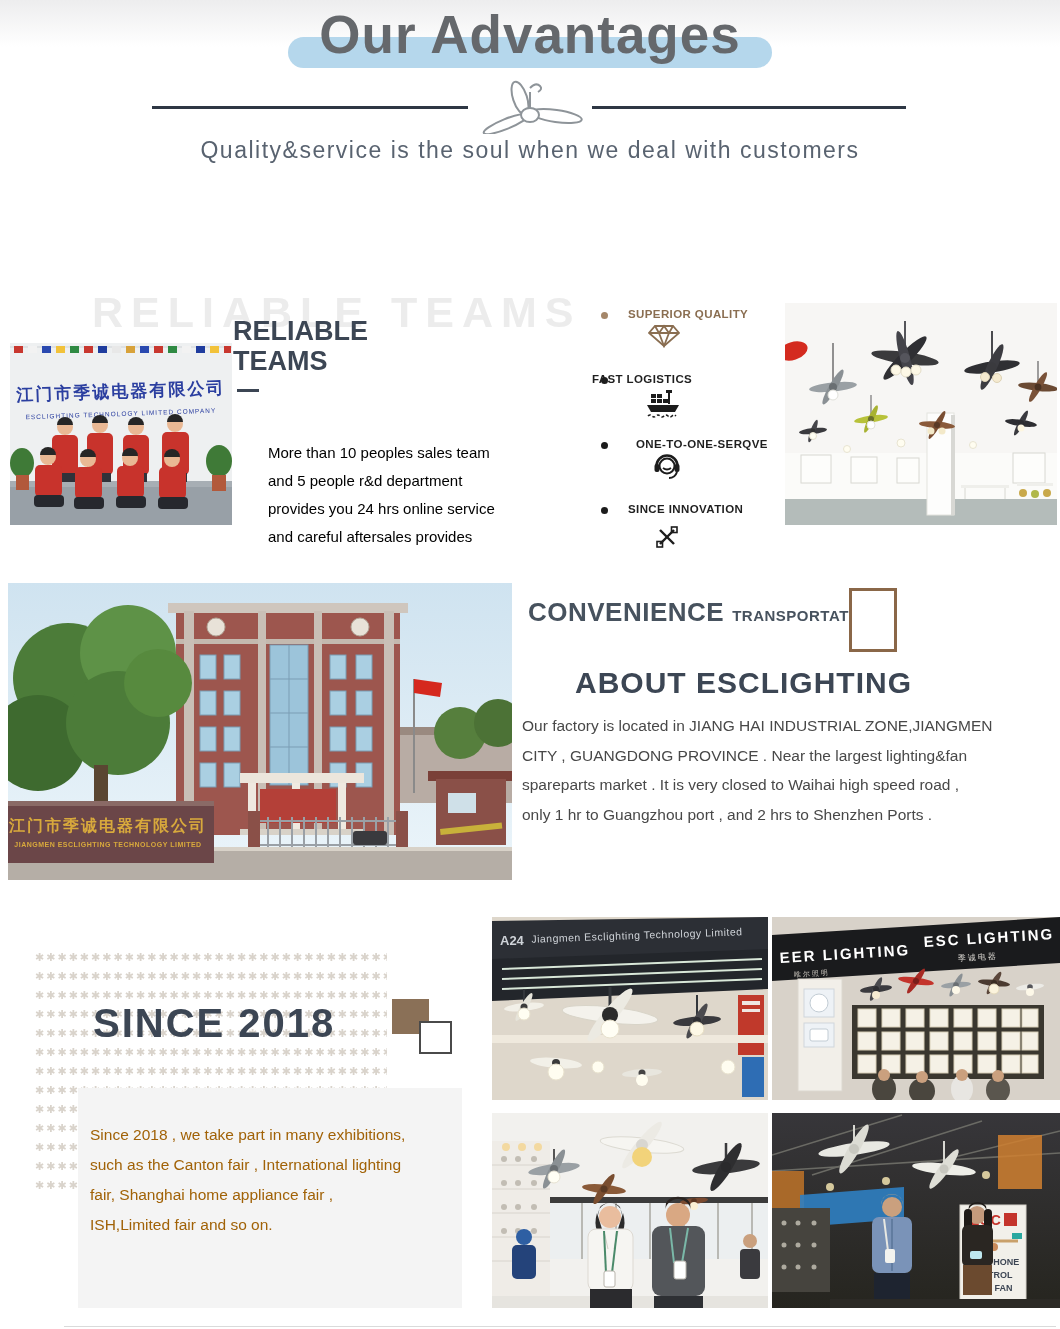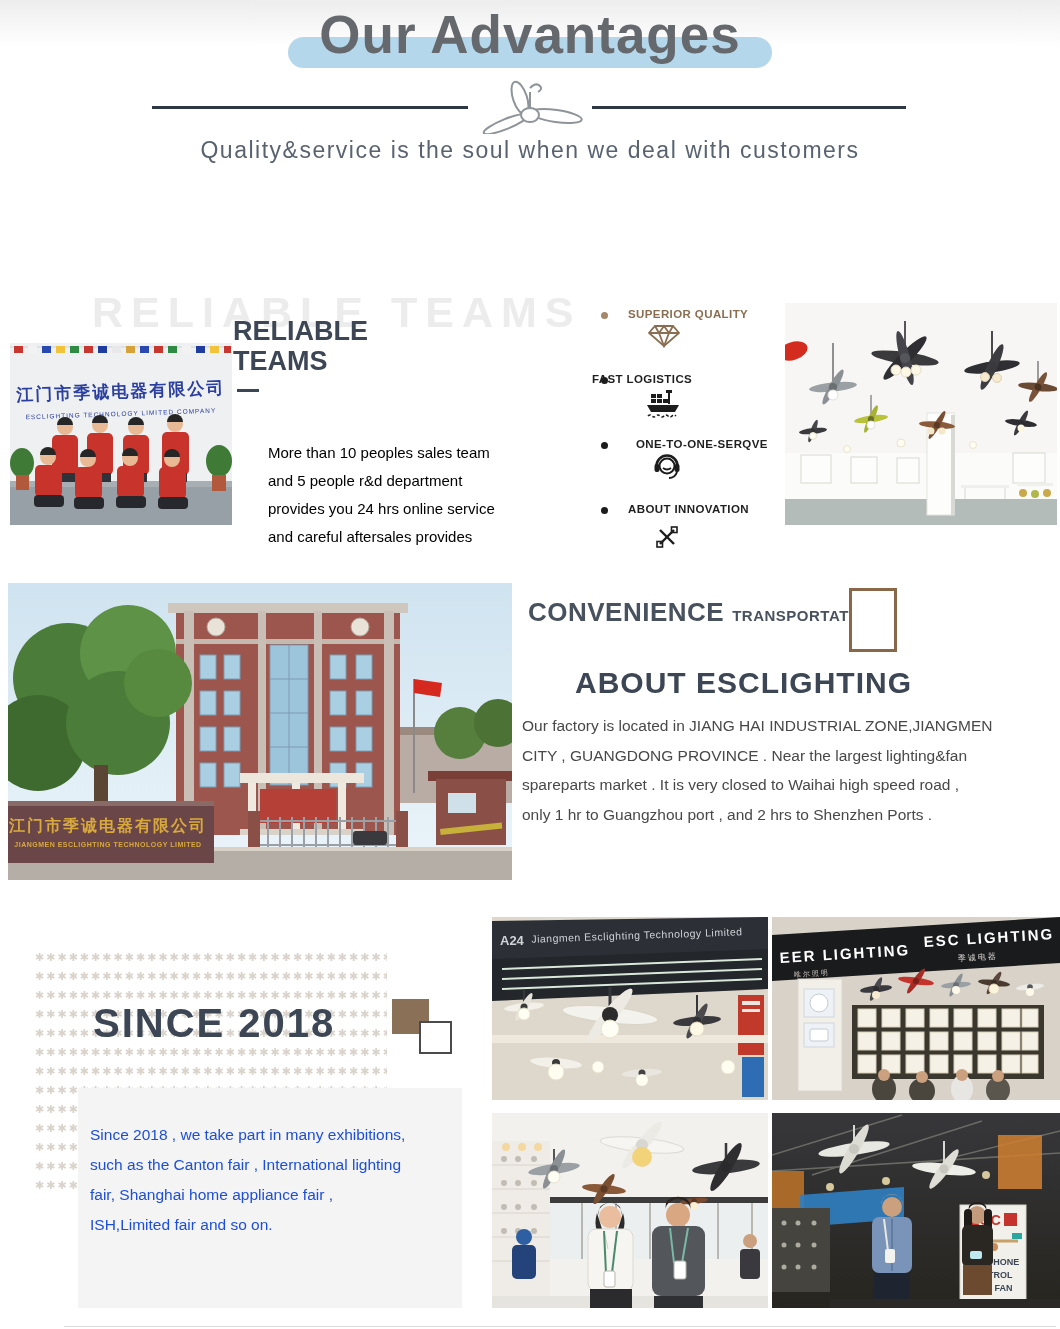--- a/index.html
+++ b/index.html
@@ -36,21 +36,21 @@
   .about-body{left:522px;top:711px;width:545px;font-size:15.5px;color:#484848;line-height:29.5px;}
   
   .pattern{left:35px;top:948px;width:352px;height:247px;overflow:hidden;color:#d9d3cb;
         font-size:11px;line-height:19px;letter-spacing:2px;z-index:0;user-select:none;}
   .since-head{left:93px;top:1001px;font-size:40px;font-weight:600;color:#3c4654;
         letter-spacing:2px;z-index:3;}
   .sq-brown{left:392px;top:999px;width:37px;height:35px;background:#8a7057;z-index:2;}
   .sq-white{left:419px;top:1021px;width:29px;height:29px;background:#ffffff;
         border:2px solid #4a4a4a;z-index:3;}
   .gray-box{left:78px;top:1088px;width:384px;height:220px;background:#f4f4f4;z-index:1;}
-  .since-body{left:90px;top:1120px;width:366px;font-size:15.5px;color:#1d4ed8;
+  .since-body{left:90px;top:1120px;width:366px;font-size:15.5px;color:#a16207;
         line-height:30px;z-index:2;}
   .bottom-line{left:64px;top:1326px;width:992px;height:1px;background:#dadada;}
   .photo{display:block;}
 </style>
 </head>
 <body>
 
 <div class="page">
 
   <div class="abs top-grad"></div>
@@ -199,21 +199,21 @@
   <svg class="abs" style="left:652px;top:453px;" width="30" height="28" viewBox="0 0 30 28">
     <circle cx="15" cy="13" r="7.5" fill="none" stroke="#1c1c1c" stroke-width="2"></circle>
     <path d="M4.5 13 a10.5 10.5 0 0 1 21 0" fill="none" stroke="#1c1c1c" stroke-width="2.6"></path>
     <rect x="2.5" y="11" width="5" height="8" rx="2" fill="#1c1c1c"></rect>
     <rect x="22.5" y="11" width="5" height="8" rx="2" fill="#1c1c1c"></rect>
     <path d="M25 19 q-2 6 -8 6" fill="none" stroke="#1c1c1c" stroke-width="2"></path>
     <path d="M11 15 q4 3 8 0" fill="none" stroke="#1c1c1c" stroke-width="1.8"></path>
   </svg>
 
   <div class="abs adv-bullet" style="left:601px;top:507px;background:#1c1c1c;"></div>
-  <div class="abs adv-label adv-dark" style="left:628px;top:503px;">ABOUT INNOVATION</div>
+  <div class="abs adv-label adv-dark" style="left:628px;top:503px;">SINCE INNOVATION</div>
   <svg class="abs" style="left:656px;top:526px;" width="22" height="22" viewBox="0 0 22 22">
     <g stroke="#1c1c1c" stroke-width="2.4" fill="none">
       <line x1="4" y1="18" x2="18" y2="4"></line>
       <line x1="4" y1="4" x2="18" y2="18"></line>
     </g>
     <rect x="15.5" y="1" width="5.5" height="5.5" fill="none" stroke="#1c1c1c" stroke-width="1.6"></rect>
     <rect x="1" y="15.5" width="5.5" height="5.5" fill="none" stroke="#1c1c1c" stroke-width="1.6"></rect>
   </svg>
 
   <svg class="abs photo" style="left:785px;top:303px;" width="272" height="222" viewBox="0 0 272 222">

